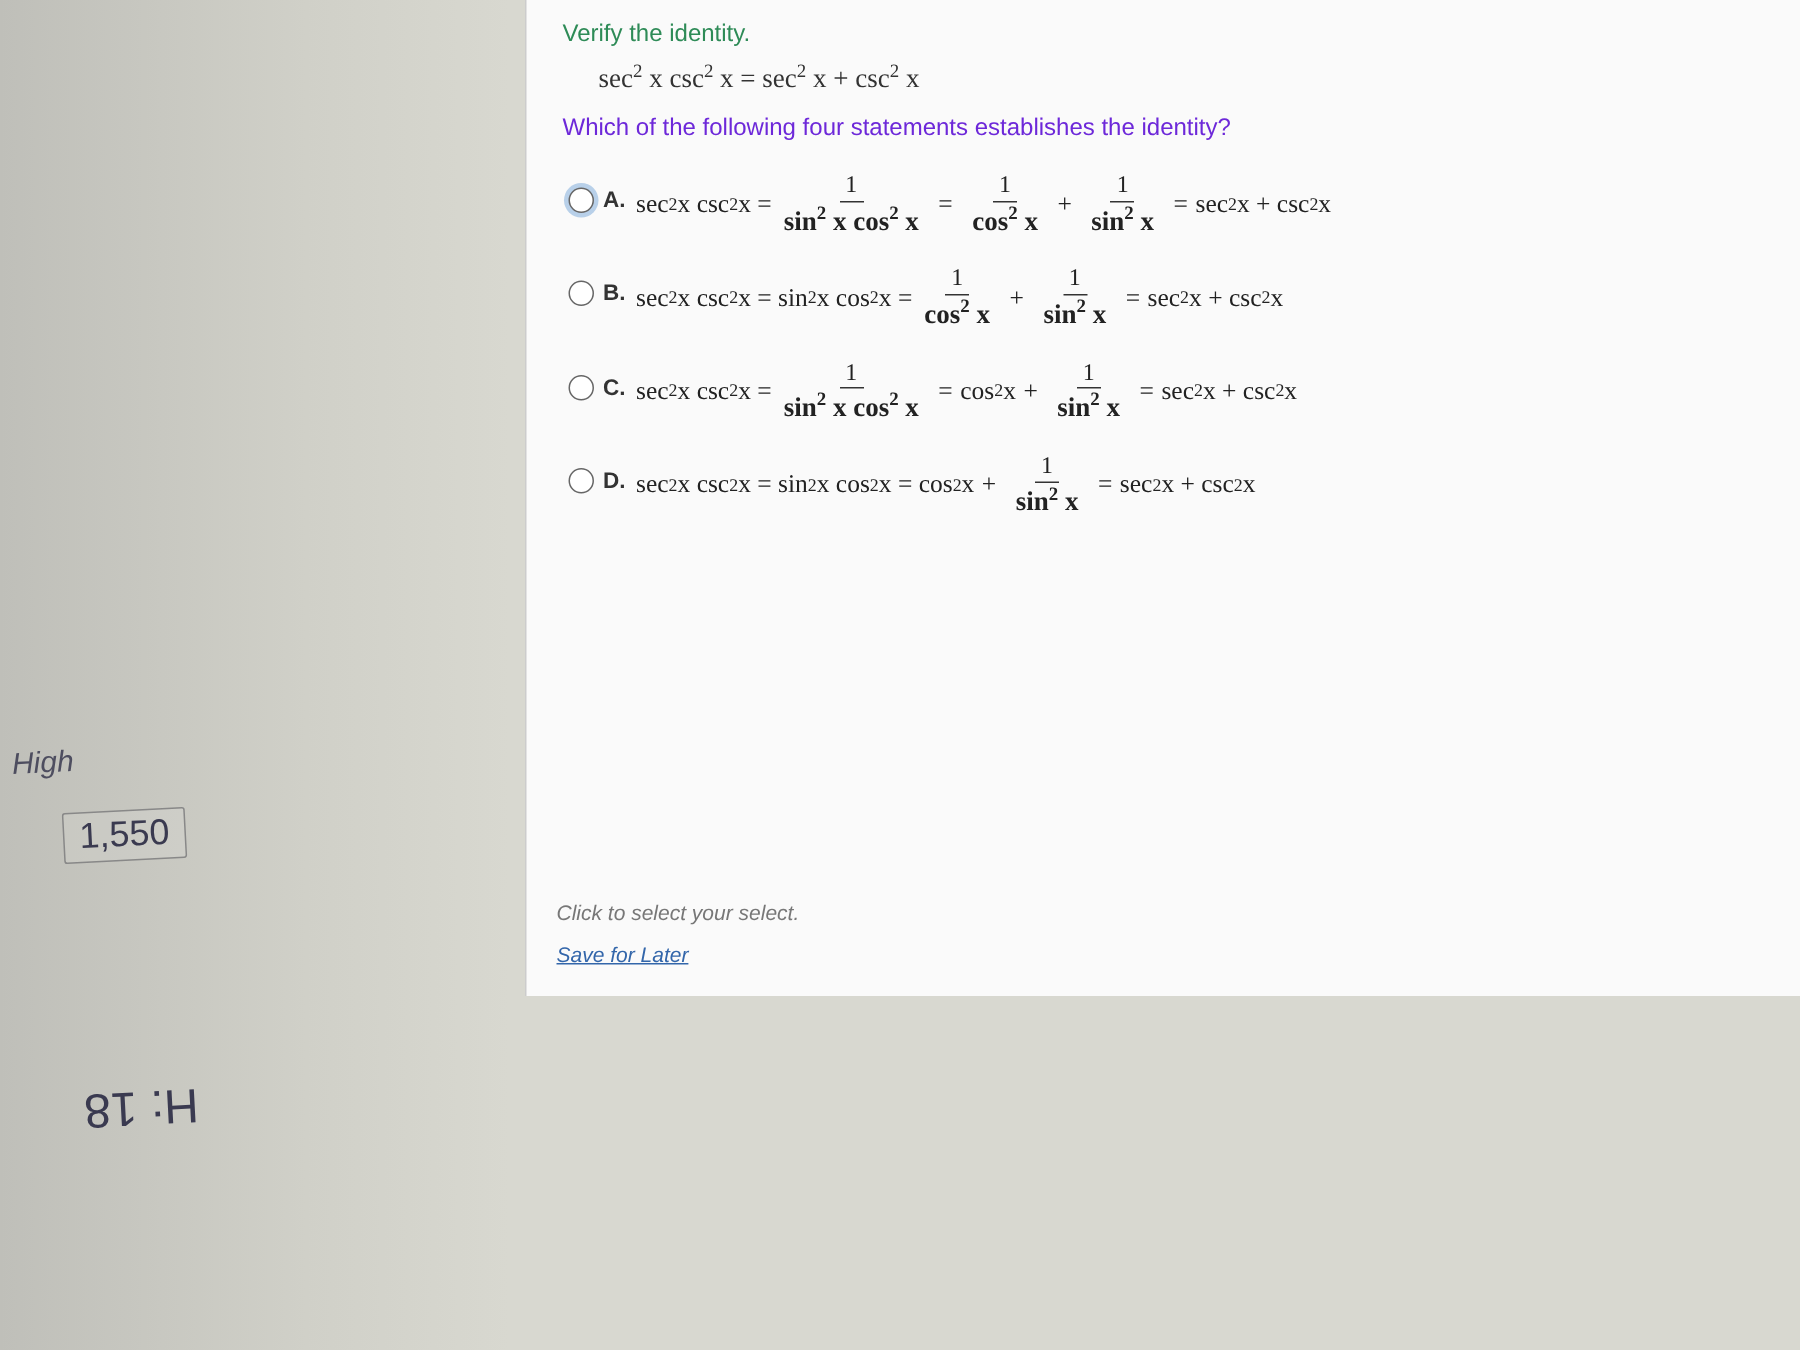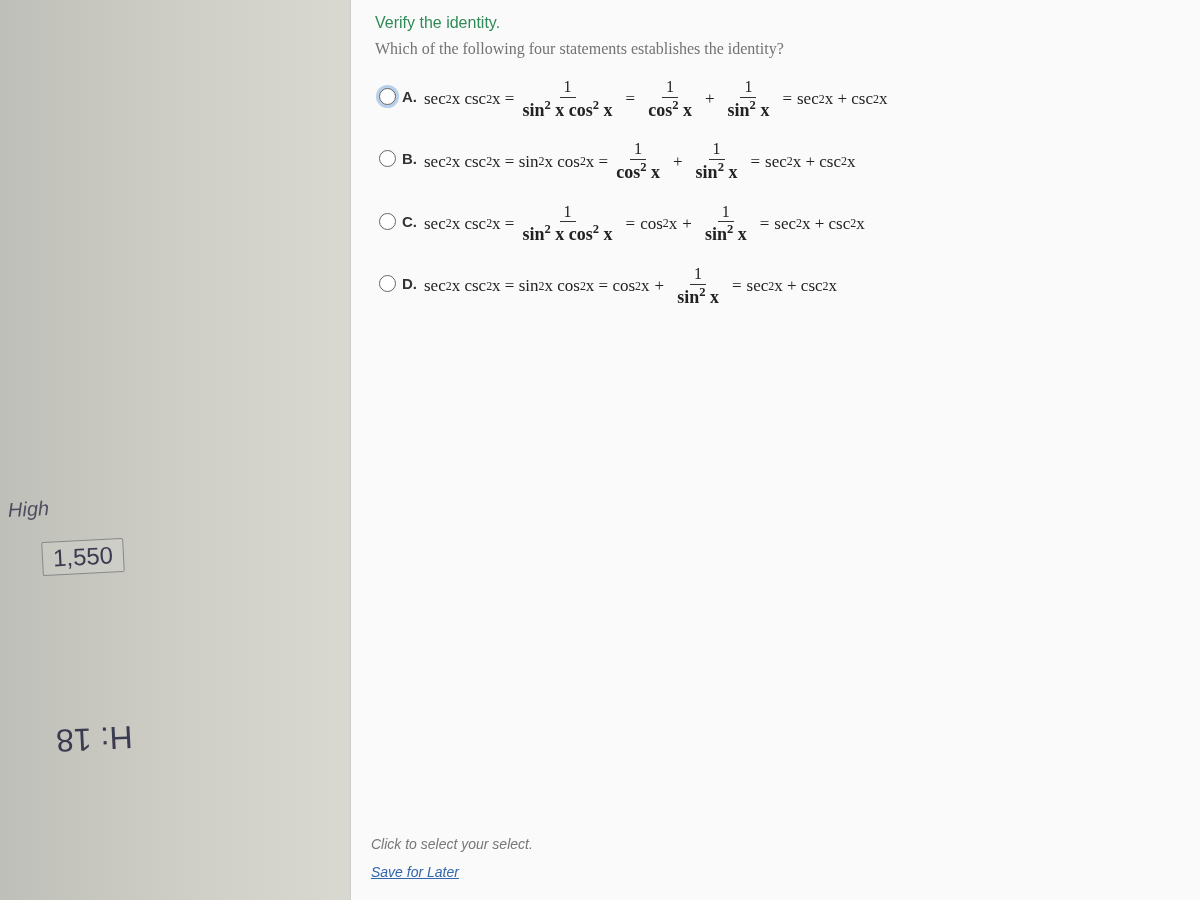--- a/index.html
+++ b/index.html
@@ -27,45 +27,44 @@
     transform: rotate(-3deg);
   }
   .hw1 { left: 8px; top: 498px; font-size: 20px; font-style: italic; opacity: .85; }
   .hw2 { left: 42px; top: 540px; font-size: 24px; border: 1px solid #888; padding: 2px 10px; border-radius: 2px; background: rgba(255,255,255,0.1);}
   .hw3 { left: 56px; top: 720px; font-size: 32px; transform: rotate(177deg);}
   .content {
     position: absolute;
     left: 350px;
     top: 0;
     right: 0;
-    height: 900px;
+    height: 664px;
     background: #fafafa;
     padding: 10px 24px 12px 24px;
     box-sizing: border-box;
     color: #444;
     border-left: 1px solid #ccc;
   }
   .prompt {
     color: #2e8b57;
     font-size: 16px;
     margin: 4px 0 8px 0;
   }
   .identity {
     font-family: "Times New Roman", serif;
     font-size: 18px;
     color: #333;
     margin-left: 24px;
     margin-bottom: 14px;
   }
   sup { font-size: .7em; vertical-align: super; }
   .question {
-    color: #737373;
+    color: #6d28d9;
     font-size: 16px;
     margin: 0 0 20px 0;
-    font-family: Liberation Serif, serif;
   }
   .choices { margin-left: 4px; }
   .choice {
     display: flex;
     align-items: flex-start;
     margin: 10px 0 20px 0;
   }
   .radio {
     width: 15px;
     height: 15px;
@@ -122,20 +121,21 @@
 <div class="page-edge"></div>
 
 <div class="handwriting hw1">High</div>
 <div class="handwriting hw2">1,550</div>
 <div class="handwriting hw3">H: 18</div>
 
 <div class="content">
 
   <div class="prompt">Verify the identity.</div>
 
+  <div class="identity">sec<sup>2</sup> x csc<sup>2</sup> x = sec<sup>2</sup> x + csc<sup>2</sup> x</div>
 
   <div class="question">Which of the following four statements establishes the identity?</div>
 
   <div class="choices">
 
     <div class="choice">
       <div class="radio focus"></div>
       <div class="label">A.</div>
       <div class="eq">sec<sup>2</sup> x csc<sup>2</sup> x = <span class="frac">
             <span class="num">1</span>

